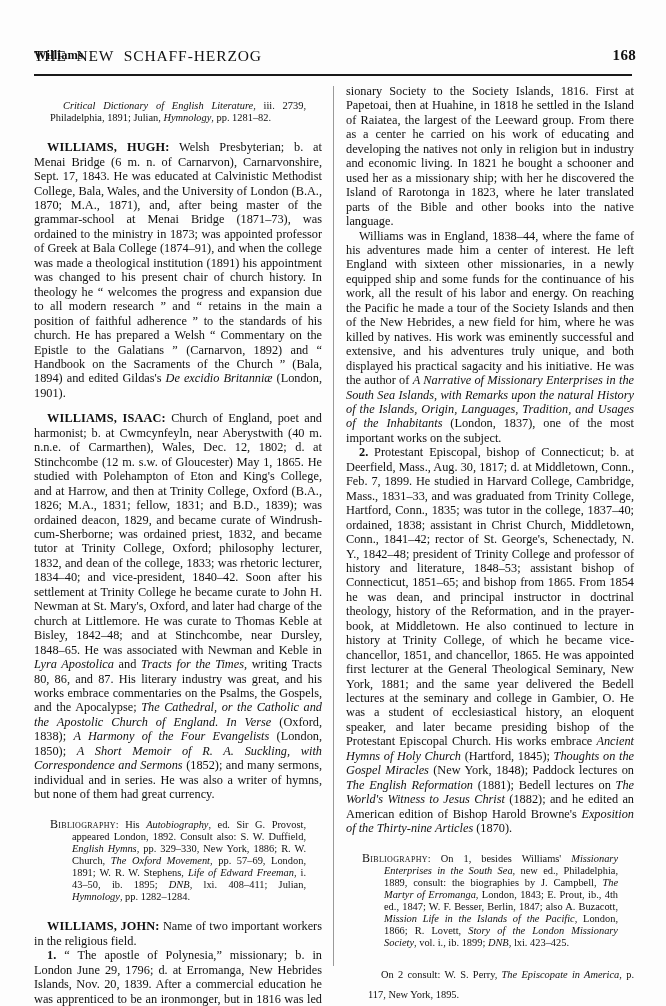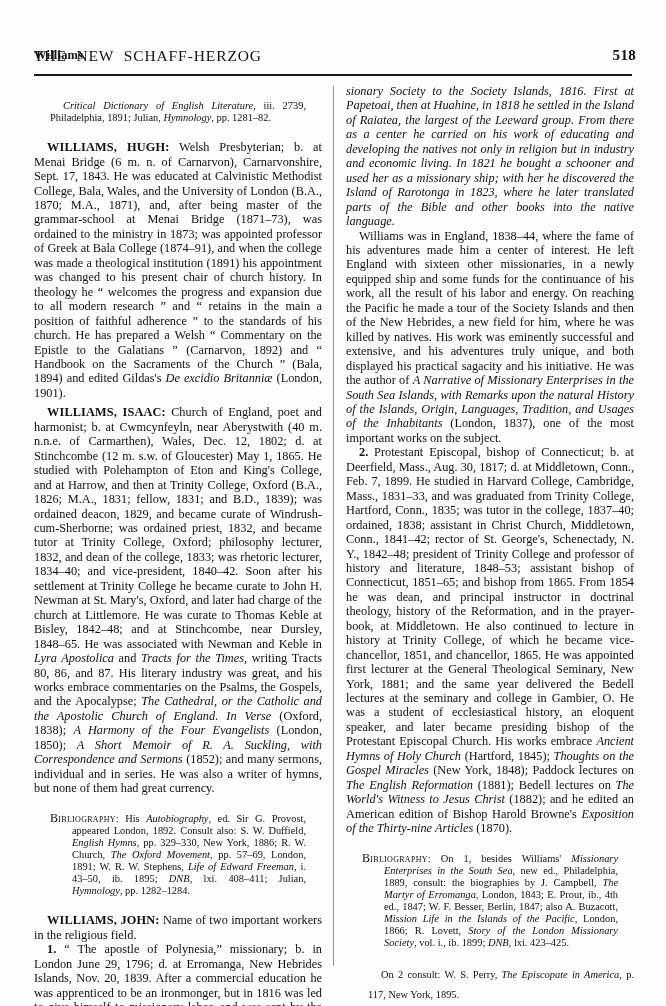--- a/index.html
+++ b/index.html
@@ -101,22 +101,22 @@
     font-size: 12.3px;
     line-height: 14.45px;
     text-align: justify;
     text-justify: inter-word;
     hyphens: none;
   }
   .body-par {
     text-indent: 13px;
     margin-bottom: 0;
   }
-  .body-par.cont { text-indent: 0; font-style: italic; }
-  .gap { margin-top: 5px; }
+  .body-par.cont { text-indent: 0; }
+  .gap { margin-top: 11px; }
   .gap-sm { margin-top: 5px; }
 
   .entry-head {
     font-weight: bold;
     letter-spacing: 0.15px;
   }
   .num-head { font-weight: bold; }
 
   i, .it { font-style: italic; }
 
@@ -153,21 +153,21 @@
   }
 </style>
 </head>
 <body>
 
 <div class="page">
 
   <div class="running-head">
     <span class="rh-left">Williams</span>
     <span class="rh-center">THE  NEW  SCHAFF-HERZOG</span>
-    <span class="rh-right">518</span>
+    <span class="rh-right">168</span>
   </div>
   <div class="head-rule"></div>
 
   <div class="columns">
     <div class="col-rule"></div>
 
     <div class="col col-left">
 
       <p class="biblio" style="text-indent:13px;padding-left:0;"><i>Critical Dictionary of English Literature</i><span>, iii. 2739, Philadelphia, 1891; Julian, </span><i>Hymnology</i><span>, pp. 1281–82.</span></p>
 

